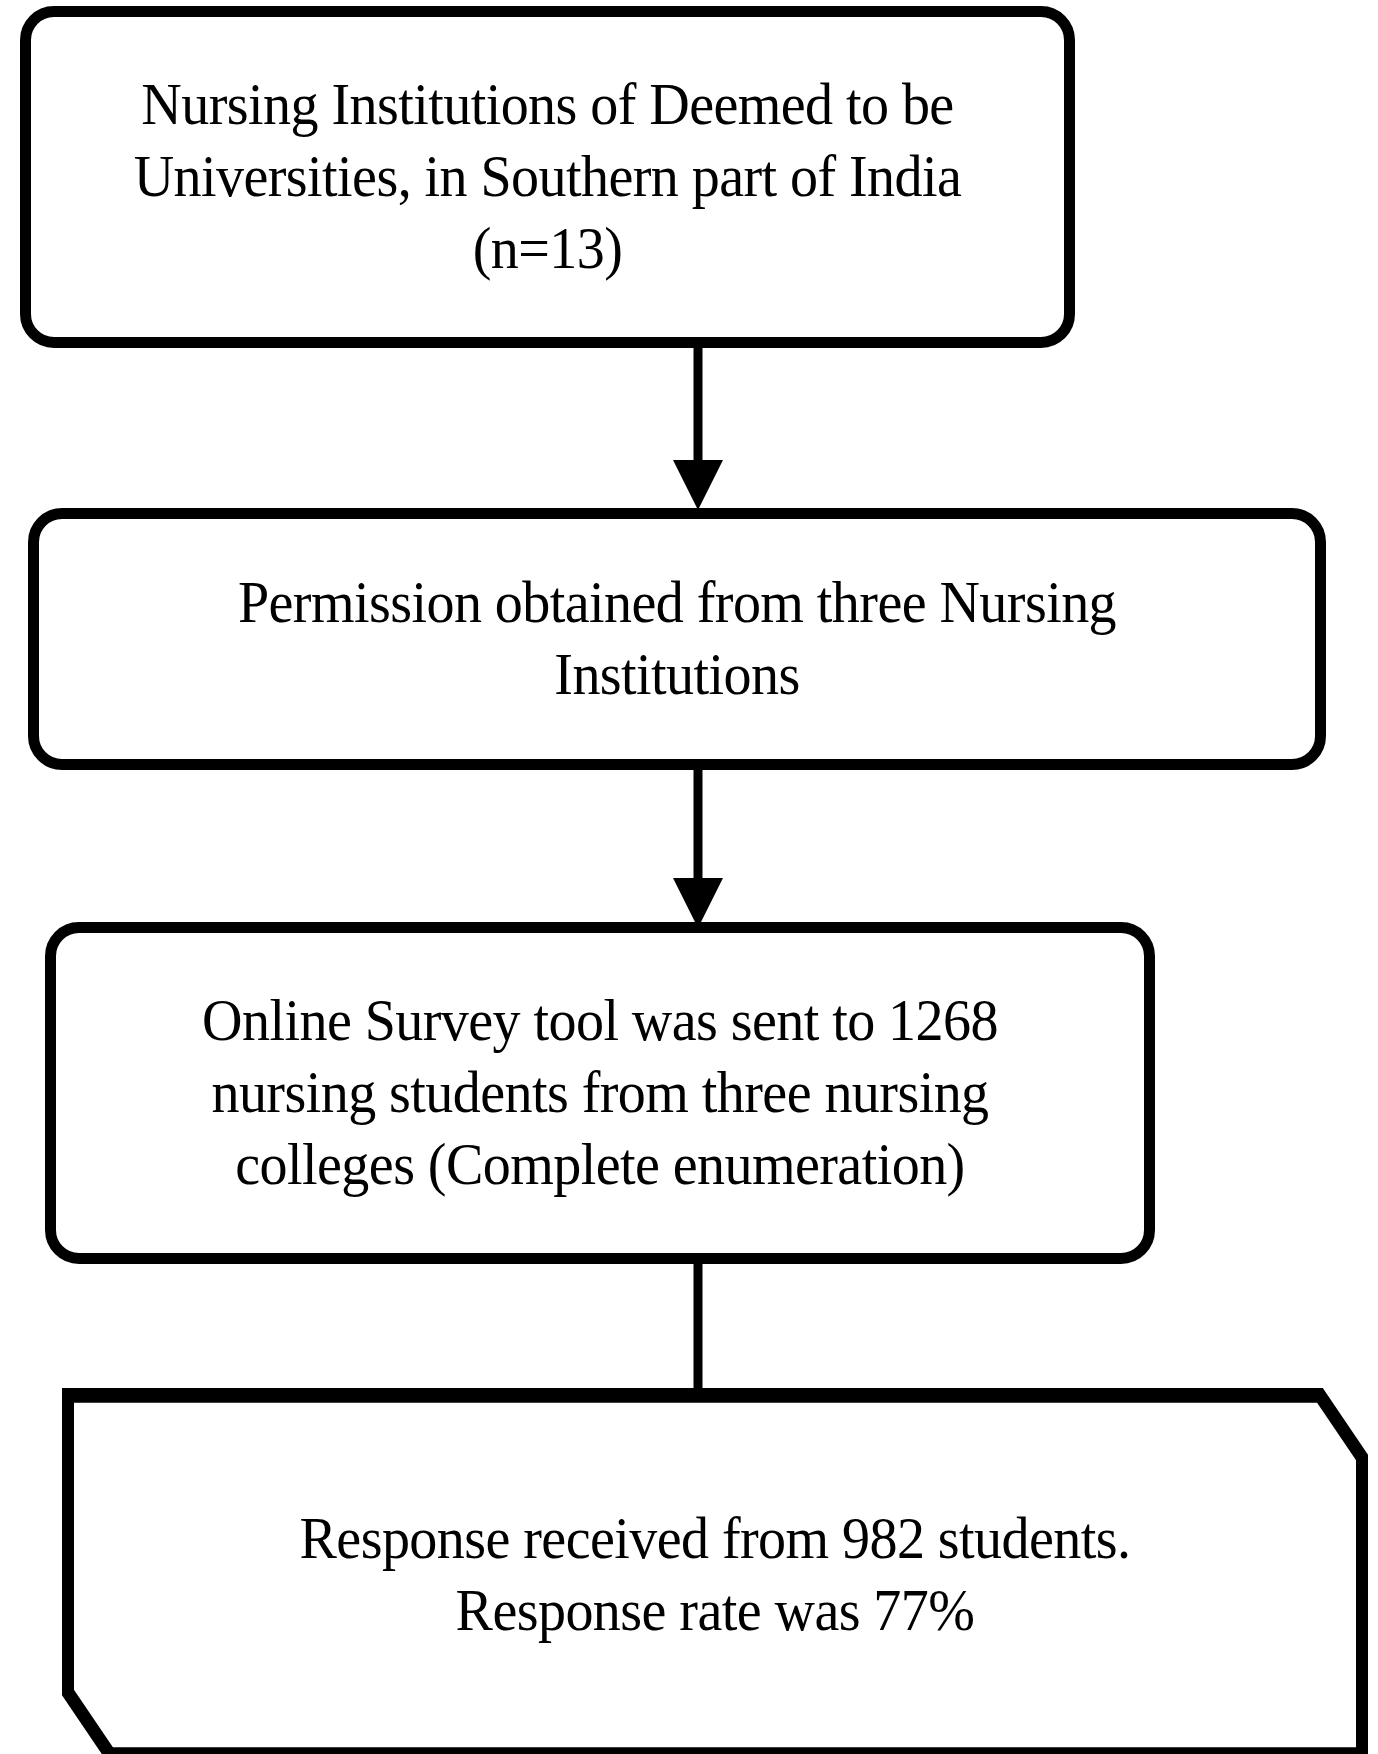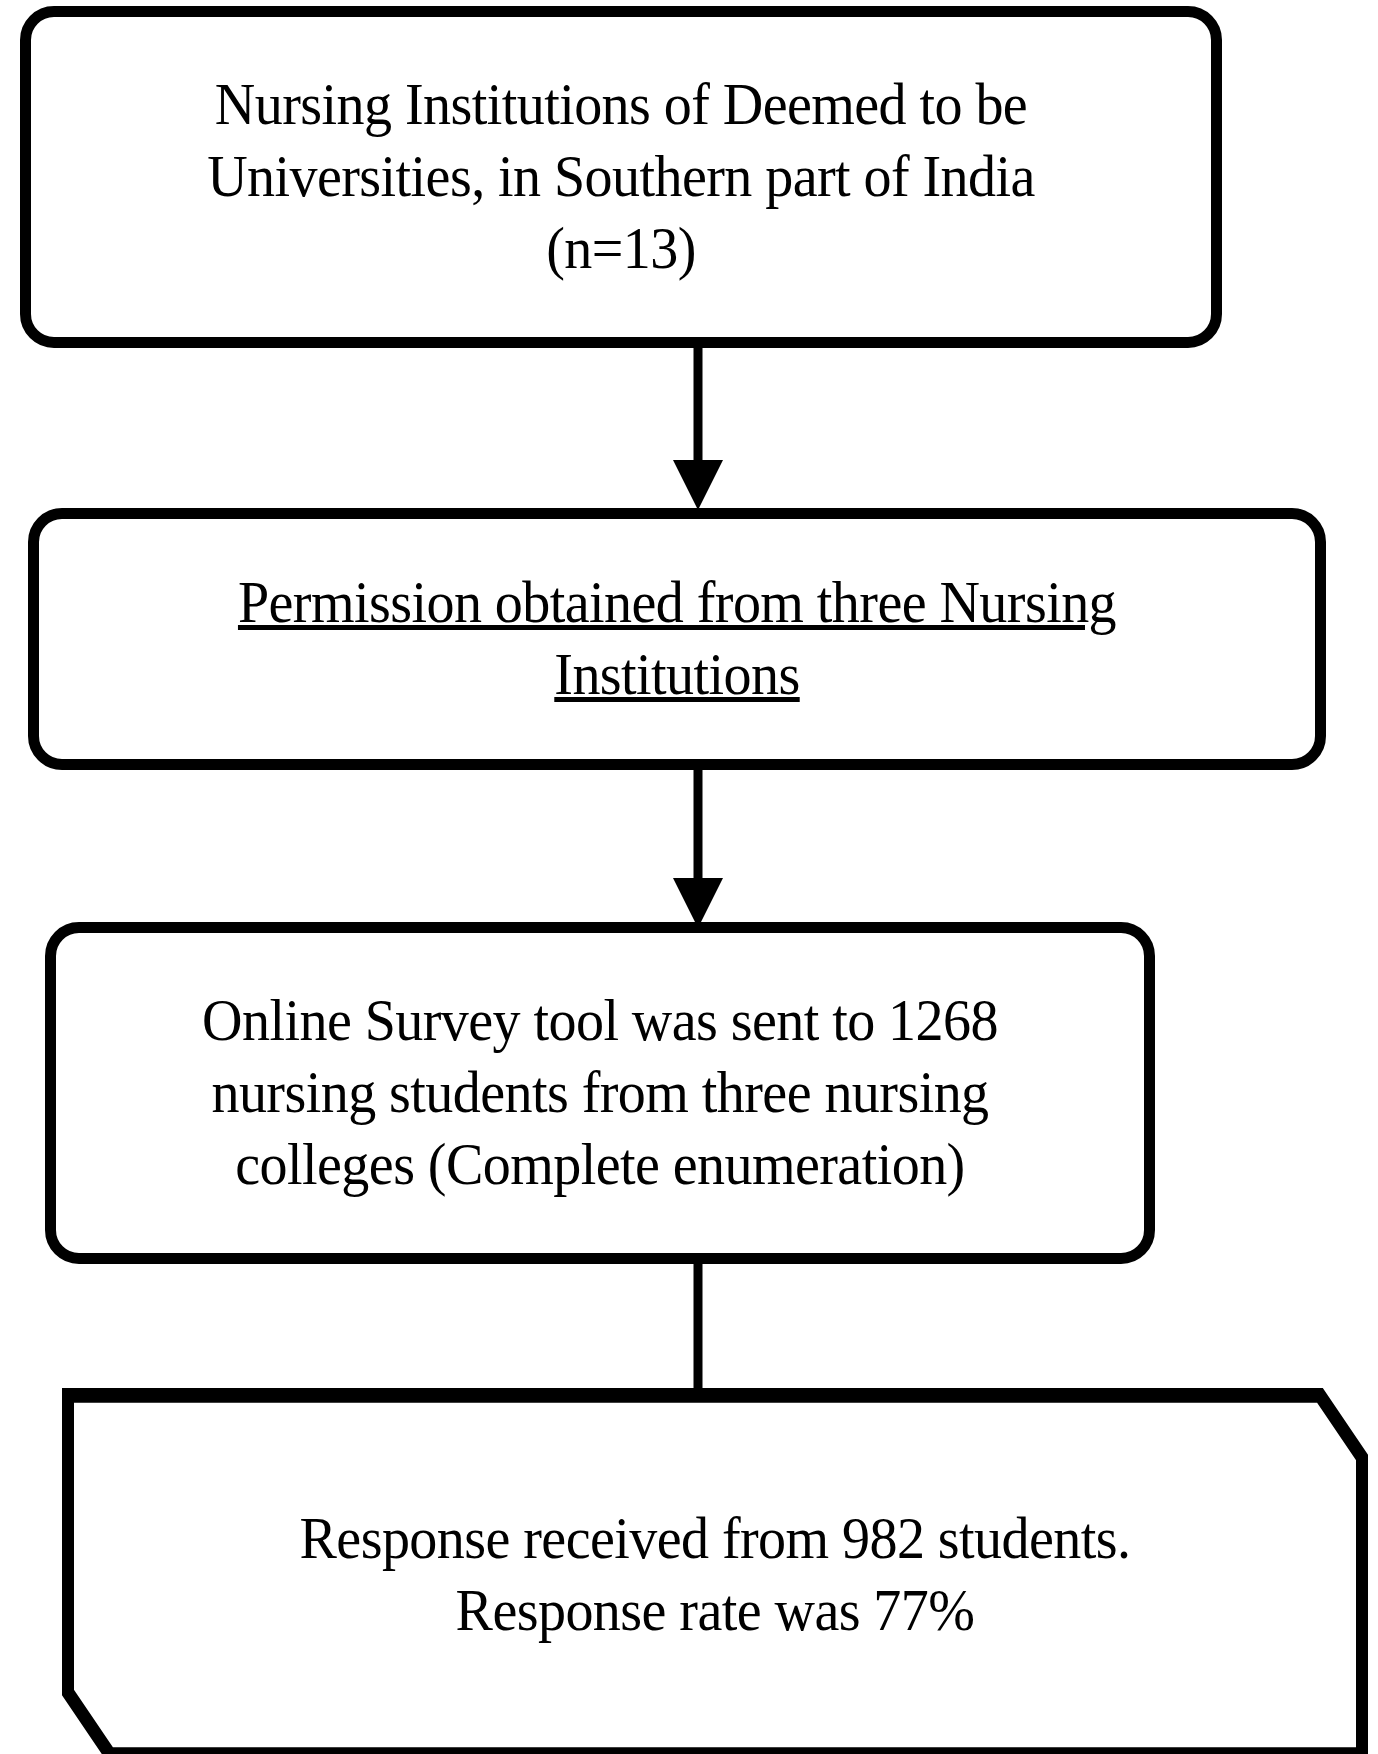--- a/index.html
+++ b/index.html
@@ -50,32 +50,31 @@
     padding: 0 22px;
     box-sizing: border-box;
     transform: scaleX(0.95);
     transform-origin: center center;
   }
 
   
   #node-1 {
     left: 20px;
     top: 6px;
-    width: 1202px;
+    width: 1055px;
     height: 342px;
   }
   #node-1 .node-text { font-size: 59px; }
 
   
   #node-2 {
     left: 28px;
     top: 508px;
     width: 1298px;
     height: 262px;
-    text-decoration: underline;
   }
   #node-2 .node-text { font-size: 59px; }
 
   
   #node-3 {
     left: 45px;
     top: 922px;
     width: 1110px;
     height: 342px;
   }

